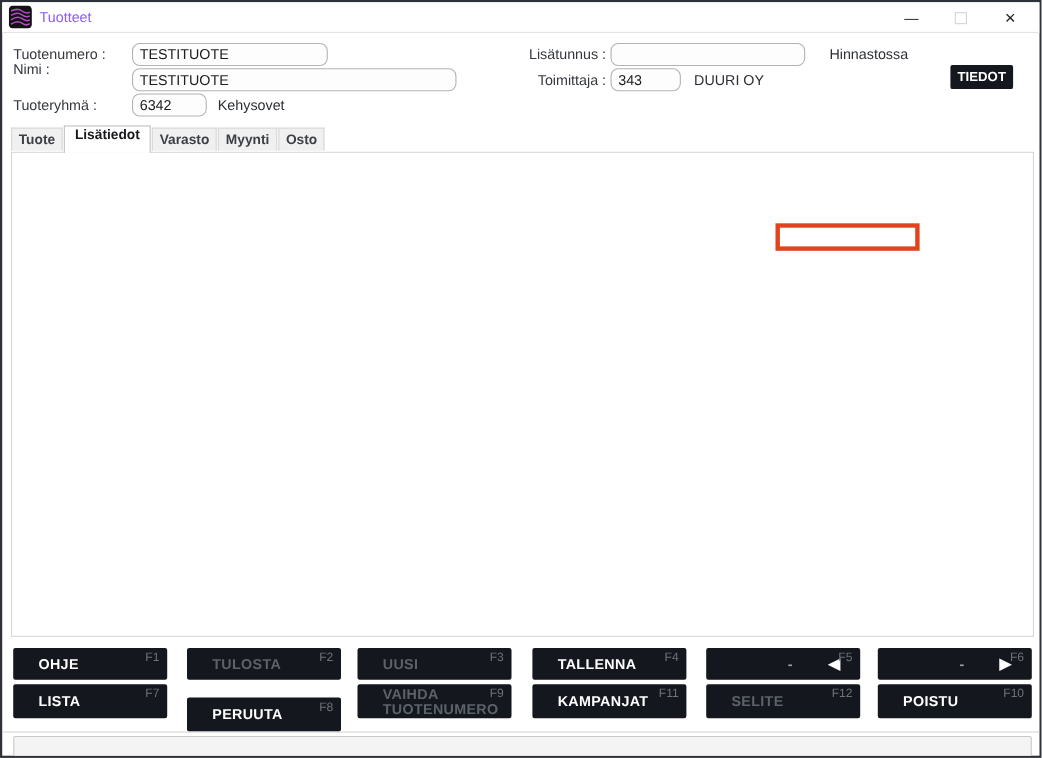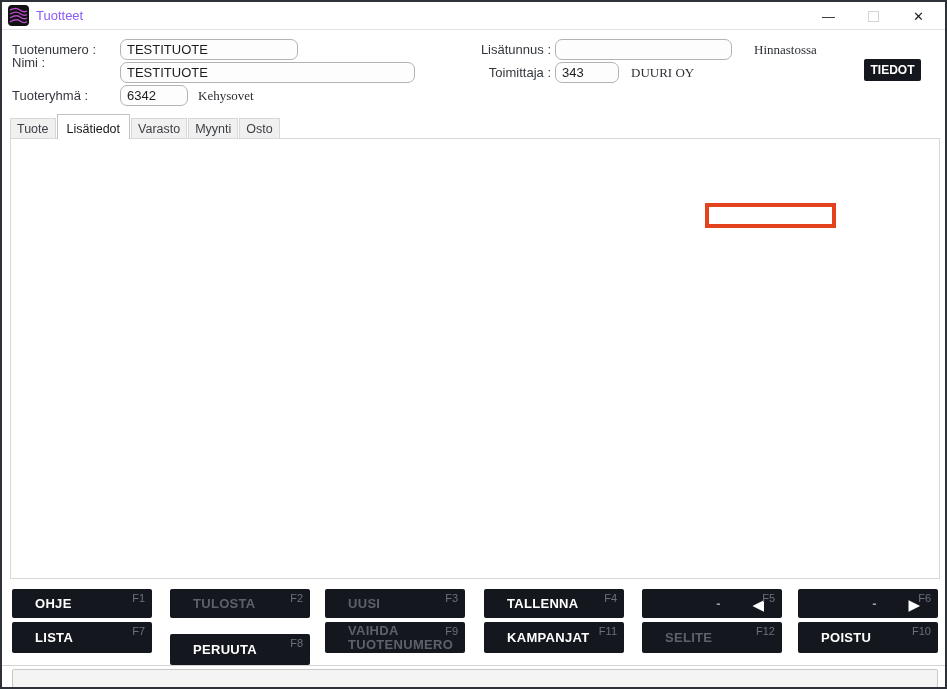--- a/index.html
+++ b/index.html
@@ -20,29 +20,29 @@
   .win-btn.disabled { color: #c9c9c9; }
   #maximize-box { width: 11px; height: 11px; border: 1px solid #d4d4d4; }
   
   .lbl { position: absolute; height: 20px; line-height: 20px; white-space: pre; }
   .lbl.r { text-align: right; }
   input.fld { position: absolute; height: 21px; border: 1px solid #b3b3b3; border-radius: 7px;
     padding: 0 6px; font: 13px "Liberation Sans", sans-serif; color: #1c1d20; background: #fdfdfd; outline: none; }
   input.fld.small { height: 18px; border-radius: 6px; font-size: 12px; background: #fafafa; }
   input.fld.gray { background: #ececec; }
   input.fld.num { text-align: right; }
-  .static-txt { position: absolute; height: 20px; line-height: 20px; color: #2c2f34; font-family: Liberation Serif, serif; }
+  .static-txt { position: absolute; height: 20px; line-height: 20px; color: #2c2f34; }
   #tiedot-btn { position: absolute; left: 862px; top: 57px; width: 57px; height: 22px;
     background: #14171e; color: #fff; font-weight: bold; font-size: 12px; border: none;
     border-radius: 2px; cursor: pointer; font-family: "Liberation Sans", sans-serif; }
   
-  #tabbar { position: absolute; left: 8px; top: 112px; height: 25px; display: flex; align-items: flex-end; }
+  #tabbar { position: absolute; left: 8px; top: 112px; height: 25px; display: flex; align-items: center; font-weight: bold; }
   .tab { height: 21px; padding: 3px 6px; background: #f0f0f0; border: 1px solid #d8d8d8;
     border-bottom: none; font-size: 12.5px; color: #3c3f45; margin-right: 1px; cursor: pointer; white-space: nowrap; }
-  .tab.active { height: 25px; background: #fff; border-color: #c2c2c2; padding: 7px 9px 3px;
+  .tab.active { height: 25px; background: #fff; border-color: #c2c2c2; padding: 0 9px 3px;
     position: relative; z-index: 3; color: #17181b; }
   #panel { position: absolute; left: 8px; top: 136px; width: 930px; height: 441px;
     border: 1px solid #d8d8d8; background: #fff; z-index: 1; }
   
   .row-label { position: absolute; height: 20px; line-height: 20px; white-space: pre; }
   .suffix { position: absolute; height: 20px; line-height: 20px; white-space: pre; color: #35383e; }
   .dd { position: absolute; height: 20px; border: 2px solid #a6a6a6; background: #fff;
     display: flex; align-items: center; cursor: pointer; }
   .dd .dd-val { flex: 1; padding-left: 5px; font-size: 12.5px; color: #17181b; white-space: nowrap; overflow: hidden; }
   .dd .dd-arrow { width: 19px; height: 100%; background: #f2f2f2; border-left: 1px solid #cfcfcf;

